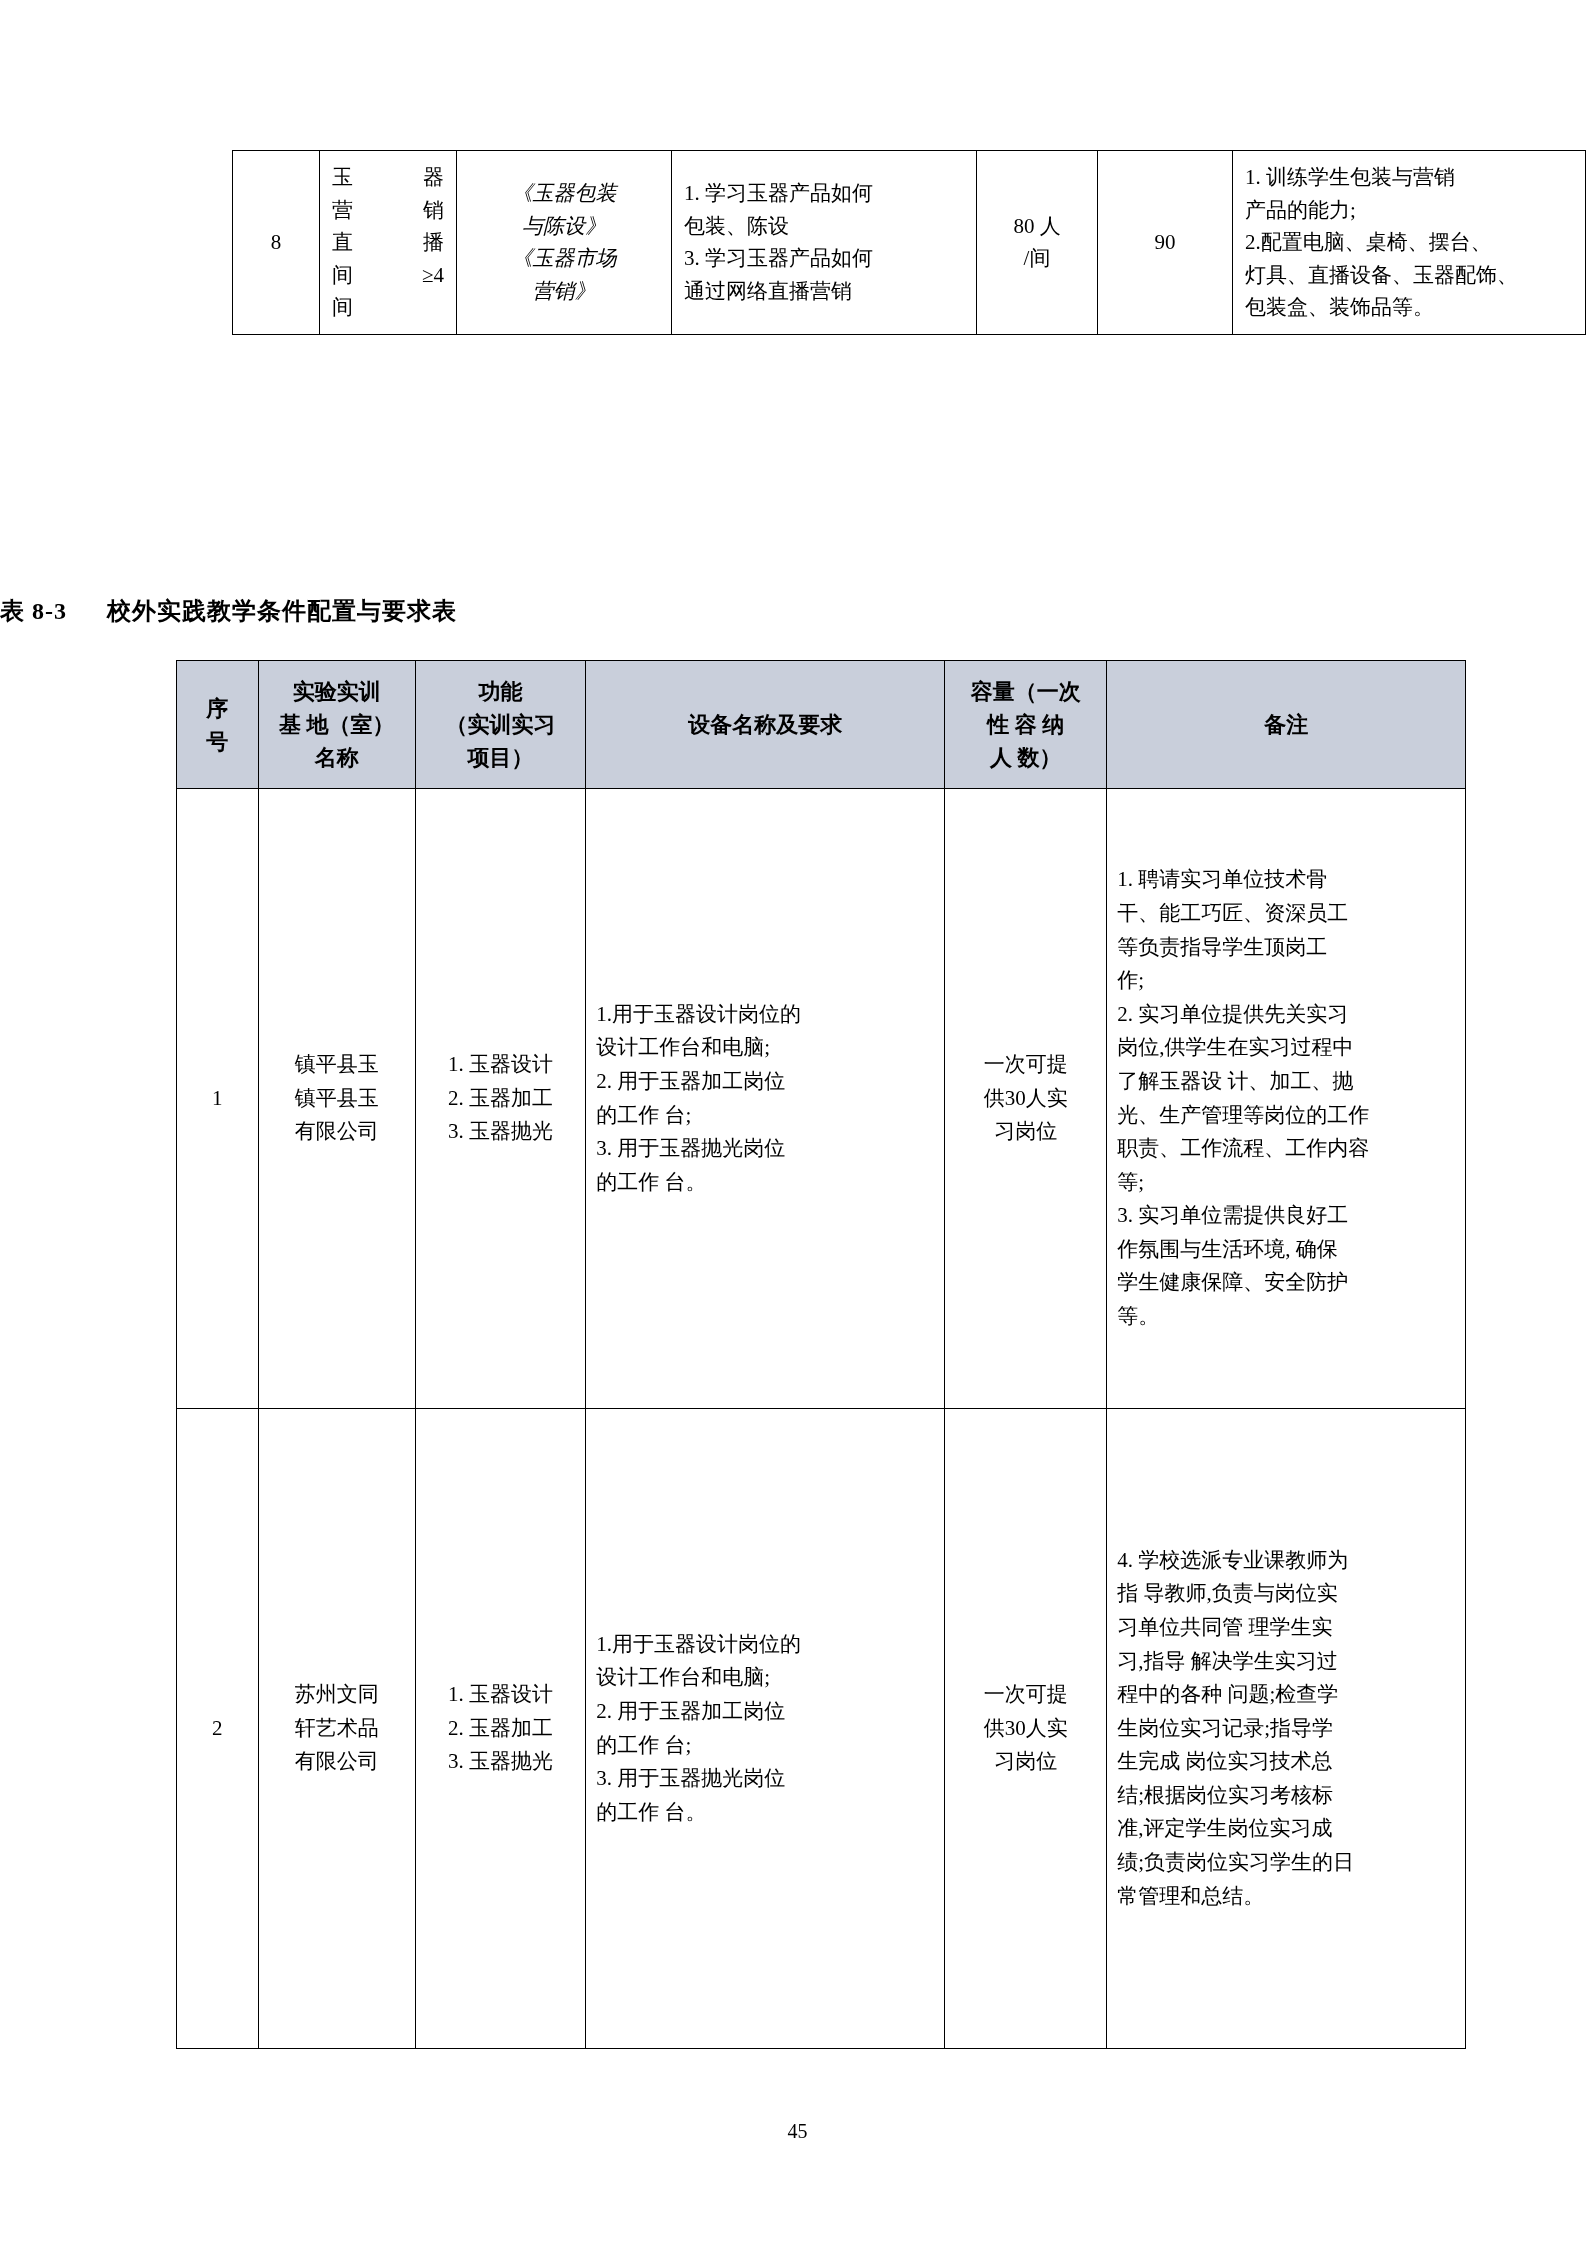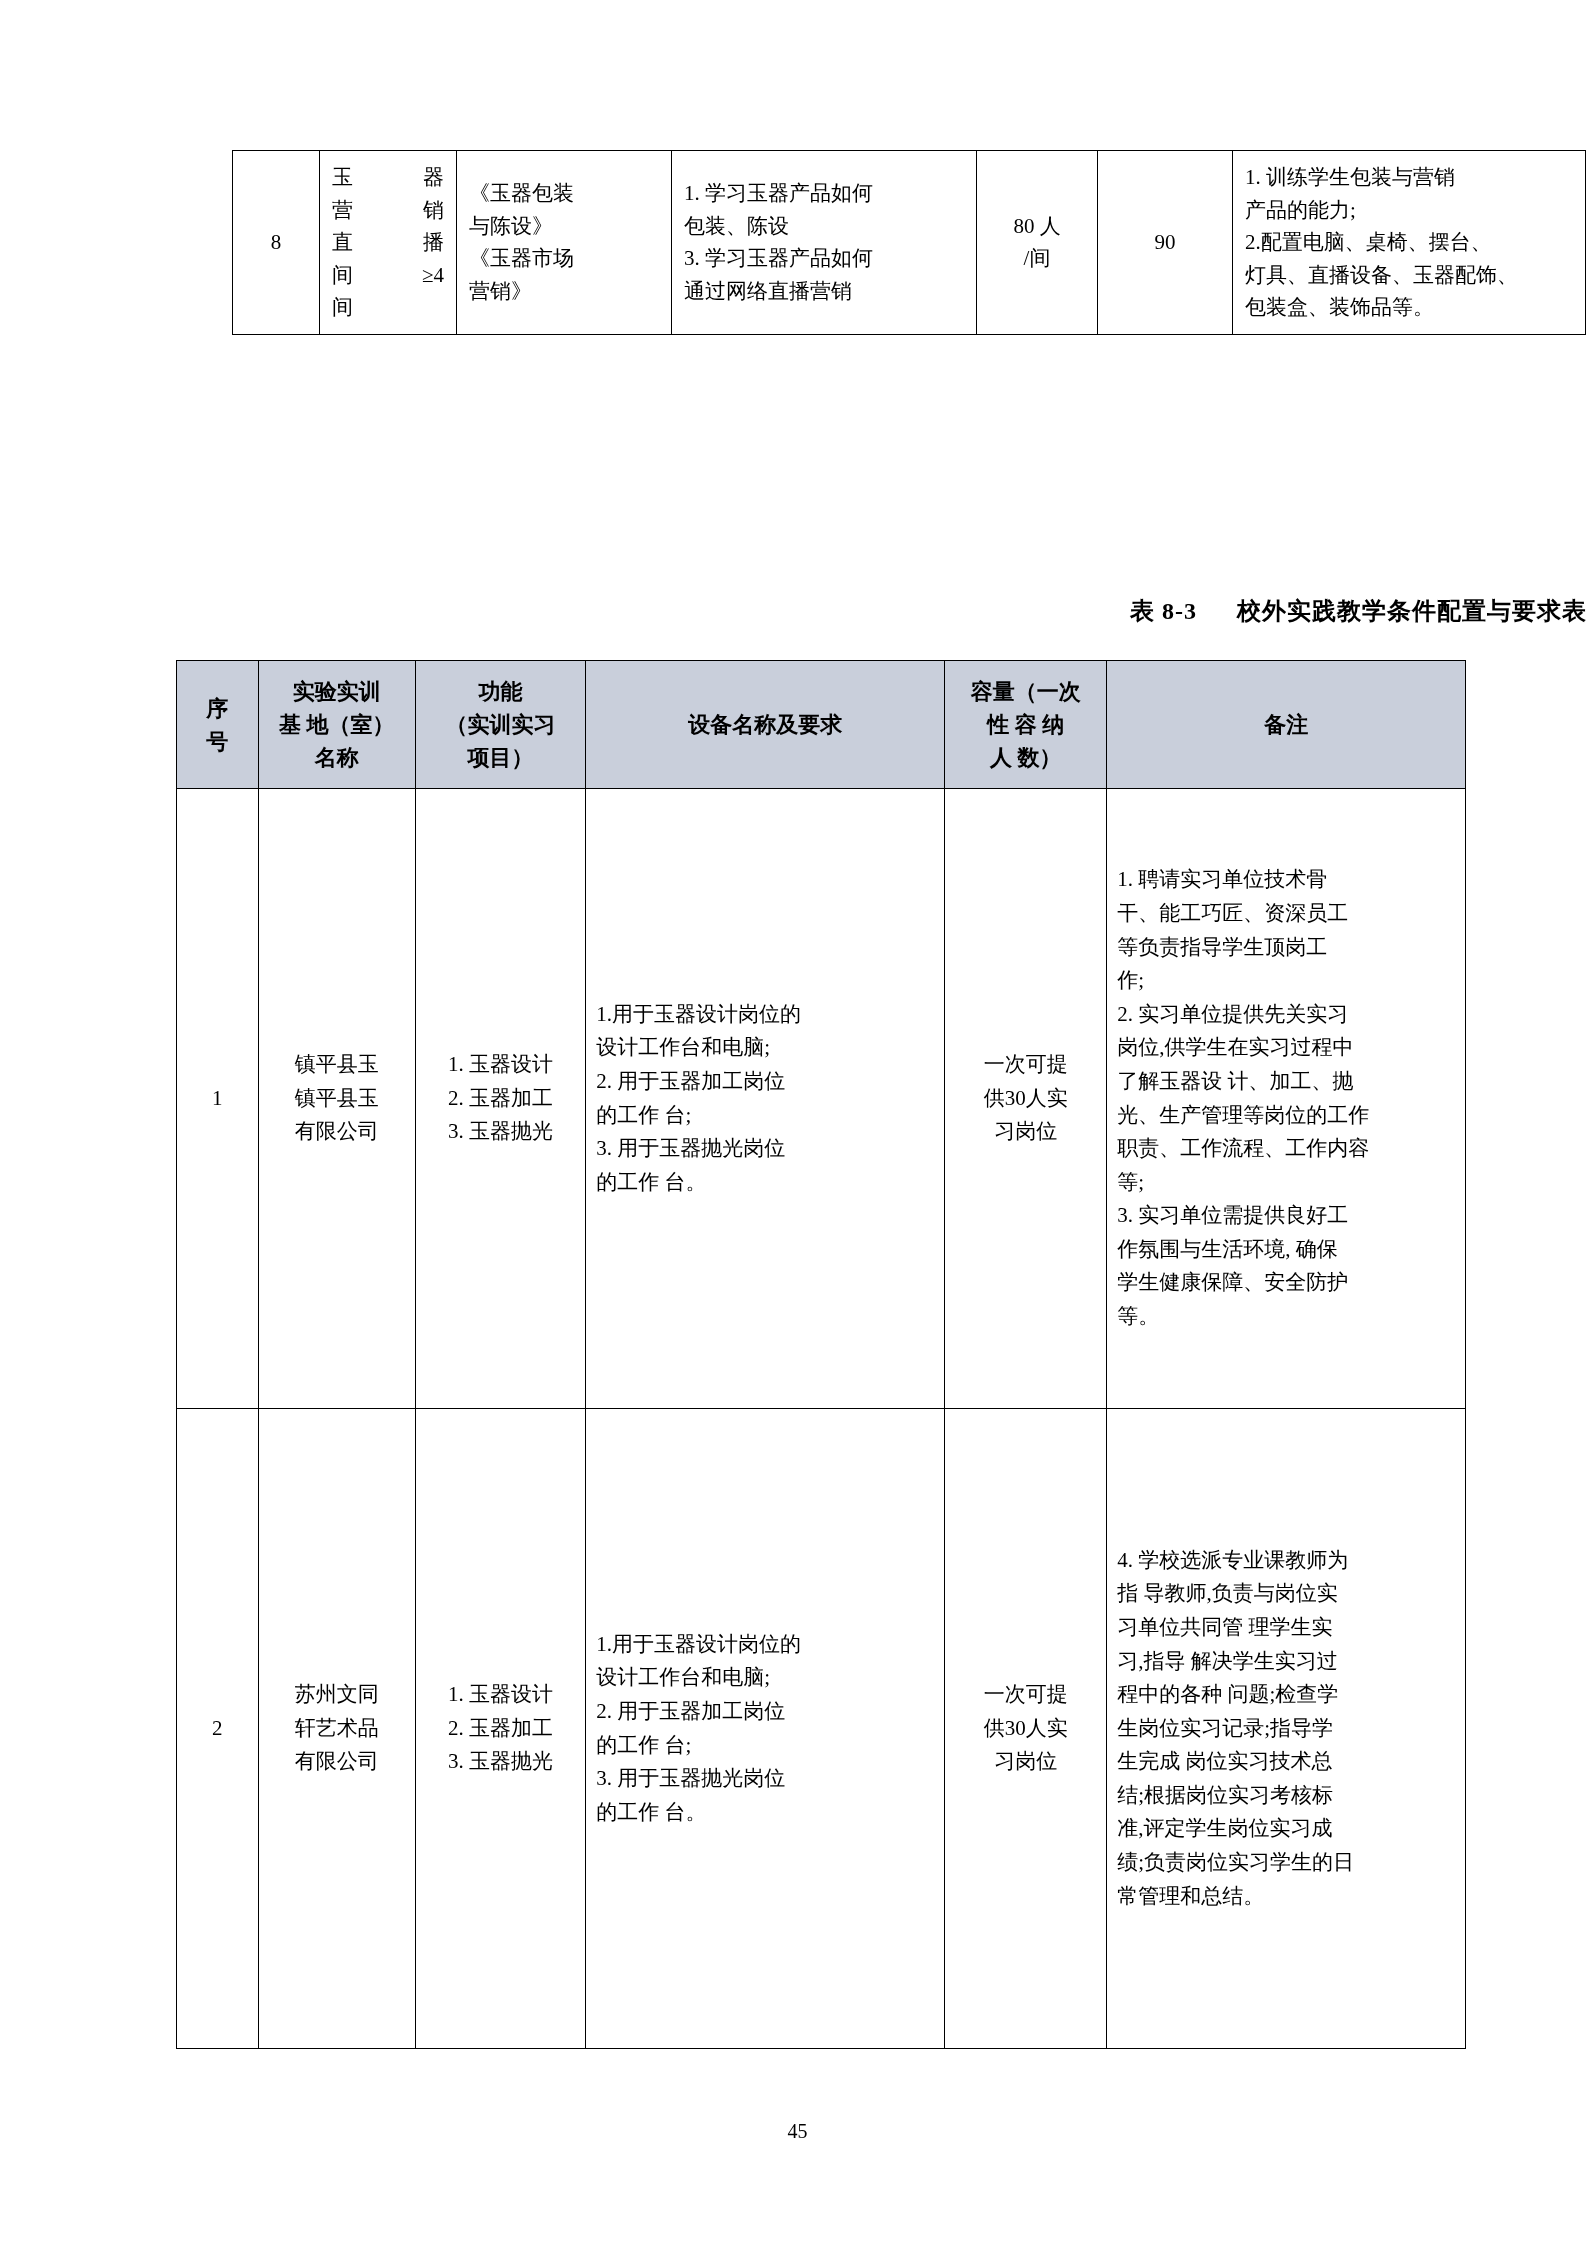--- a/index.html
+++ b/index.html
@@ -52,30 +52,30 @@
   .c-func { width: 190px; }
   .c-equip { width: 280px; }
   .c-cap { width: 96px; text-align: center; }
   .c-area { width: 110px; text-align: center; }
   .c-note { width: 328px; font-family: Liberation Serif, serif; }
 
   .just {
     text-align: justify;
     text-align-last: justify;
   }
-  .center { text-align: left; }
+  .center { text-align: center; font-style: italic; }
   .cellline { display: block; }
 
   
   .caption {
     position: absolute;
     left: 0;
     right: 0;
     top: 595px;
-    text-align: right;
+    text-align: left;
     font-size: 24px;
     font-weight: bold;
     font-family: "Liberation Serif", serif;
     letter-spacing: 1px;
   }
   .caption .cap-gap { display: inline-block; width: 26px; }
 
   
   .table-main {
     position: absolute;

